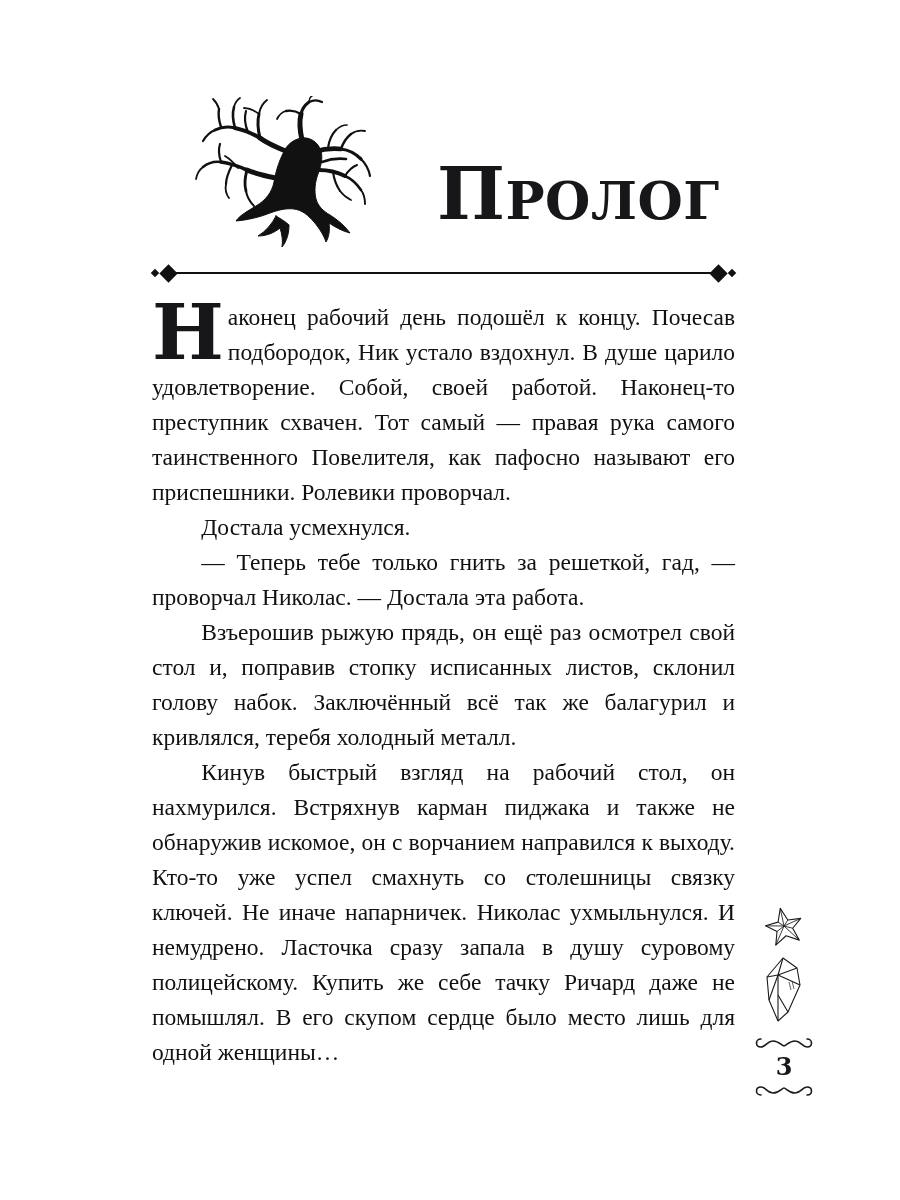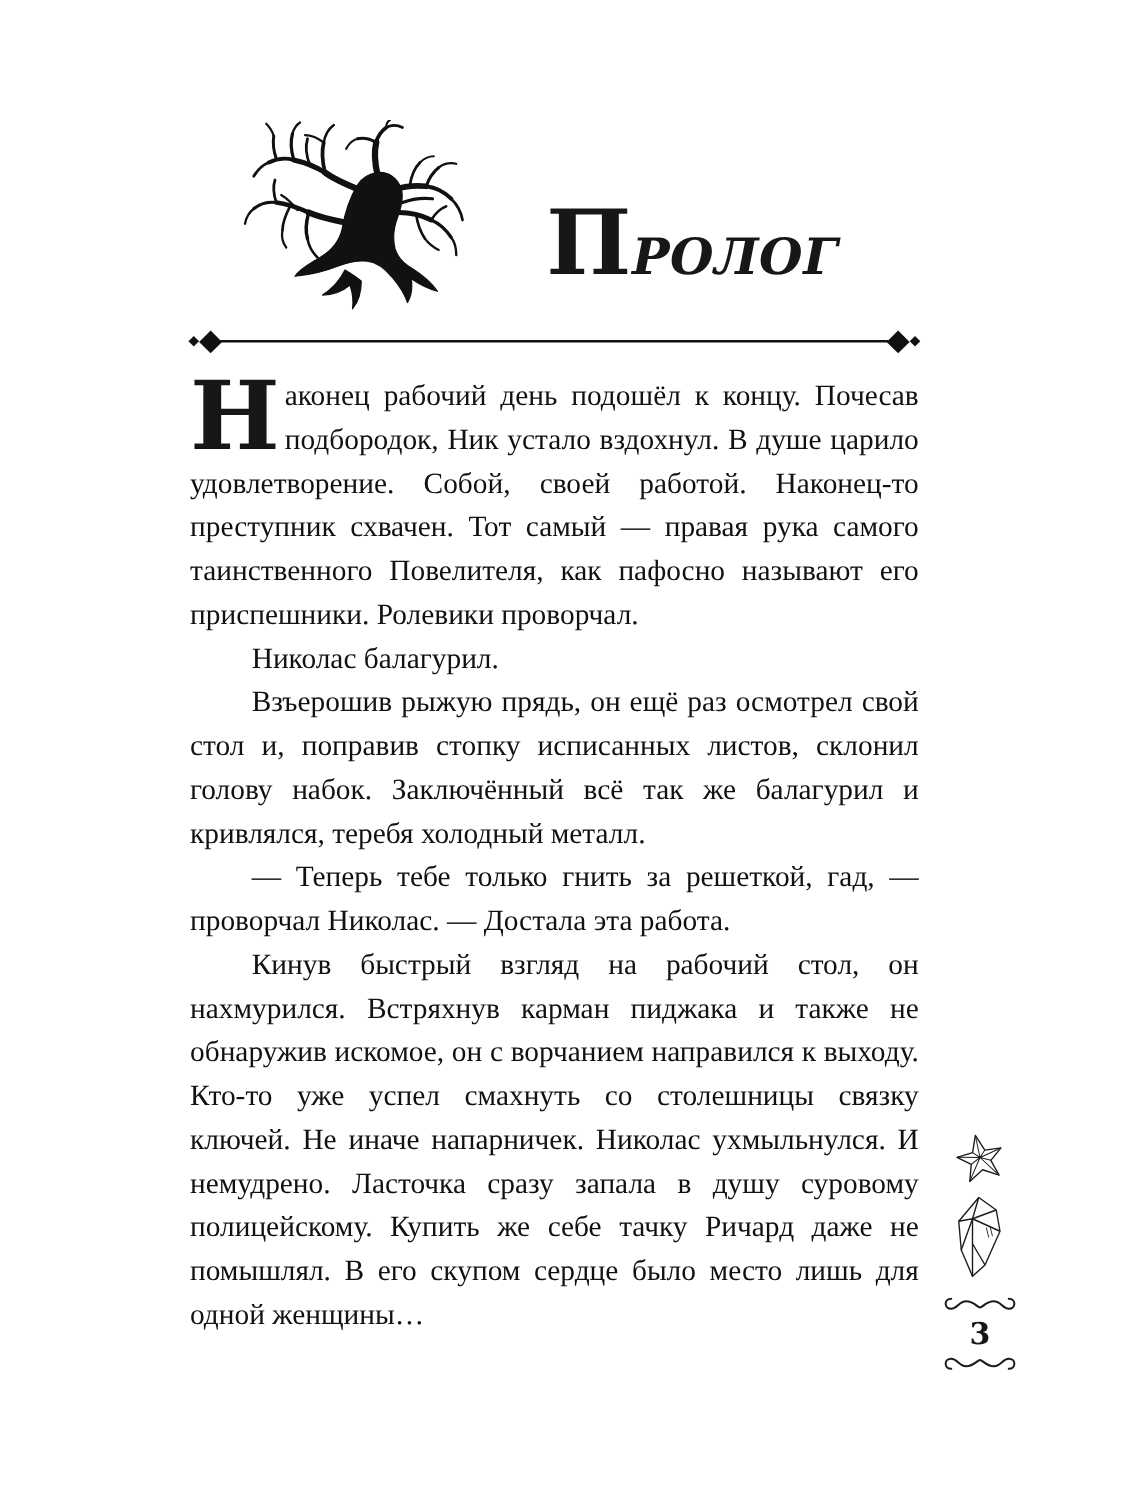--- a/index.html
+++ b/index.html
@@ -41,21 +41,21 @@
     top: 62px;
     font-family: "DejaVu Serif", "Liberation Serif", serif;
     font-weight: 700;
     font-size: 62px;
     line-height: 1;
     letter-spacing: 0.5px;
     color: #17171a;
     white-space: nowrap;
   }
   .chapter-title .cap-first { font-size: 72px; }
-  .chapter-title .cap-rest  { font-size: 40px; font-style: italic; }
+  .chapter-title .cap-rest  { font-size: 52px; }
 
   
   .divider {
     position: absolute;
     left: 152px;
     top: 262px;
     width: 583px;
     height: 22px;
     display: flex;
     align-items: center;
@@ -211,23 +211,23 @@
     </span>
     <span class="divider-line"></span>
     <span class="divider-side right">
       <span class="dia big"></span>
       <span class="dia small"></span>
     </span>
   </div>
 
   <div class="body-text">
     <p class="no-indent"><span class="dropcap">Н</span><span>аконец рабочий день подошёл к концу. Почесав подбородок, Ник устало вздохнул. В душе царило удовлетворение. Собой, своей работой. Наконец-то преступник схвачен. Тот самый — правая рука самого таинственного Повелителя, как пафосно называют его приспешники. Ролевики проворчал.</span></p>
-    <p><span>Николас балагурил.</span></p>
+    <p><span>Достала усмехнулся.</span></p>
+    <p><span>— Теперь тебе только гнить за решеткой, гад, — проворчал Николас. — Достала эта работа.</span></p>
     <p><span>Взъерошив рыжую прядь, он ещё раз осмотрел свой стол и, поправив стопку исписанных листов, склонил голову набок. Заключённый всё так же балагурил и кривлялся, теребя холодный металл.</span></p>
-    <p><span>— Теперь тебе только гнить за решеткой, гад, — проворчал Николас. — Достала эта работа.</span></p>
     <p><span>Кинув быстрый взгляд на рабочий стол, он нахмурился. Встряхнув карман пиджака и также не обнаружив искомое, он с ворчанием направился к выходу. Кто-то уже успел смахнуть со столешницы связку ключей. Не иначе напарничек. Николас ухмыльнулся. И немудрено. Ласточка сразу запала в душу суровому полицейскому. Купить же себе тачку Ричард даже не помышлял. В его скупом сердце было место лишь для одной женщины…</span></p>
   </div>
 
   <div class="margin-ornaments">
 
     <svg class="orn-star" viewBox="0 0 42 42" aria-hidden="true">
       <g fill="none" stroke="#1b1b1b" stroke-width="1.1" stroke-linejoin="round">
         <path d="M21 3 L26 16 L39 17 L29 25 L33 38 L21 31 L9 38 L13 25 L3 17 L16 16 Z" transform="rotate(-12 21 21)"></path>
         <path d="M21 3 L21 21 M26 16 L21 21 M39 17 L21 21 M29 25 L21 21 M33 38 L21 21
                  M9 38 L21 21 M13 25 L21 21 M3 17 L21 21 M16 16 L21 21" transform="rotate(-12 21 21)" stroke-width="0.8"></path>

